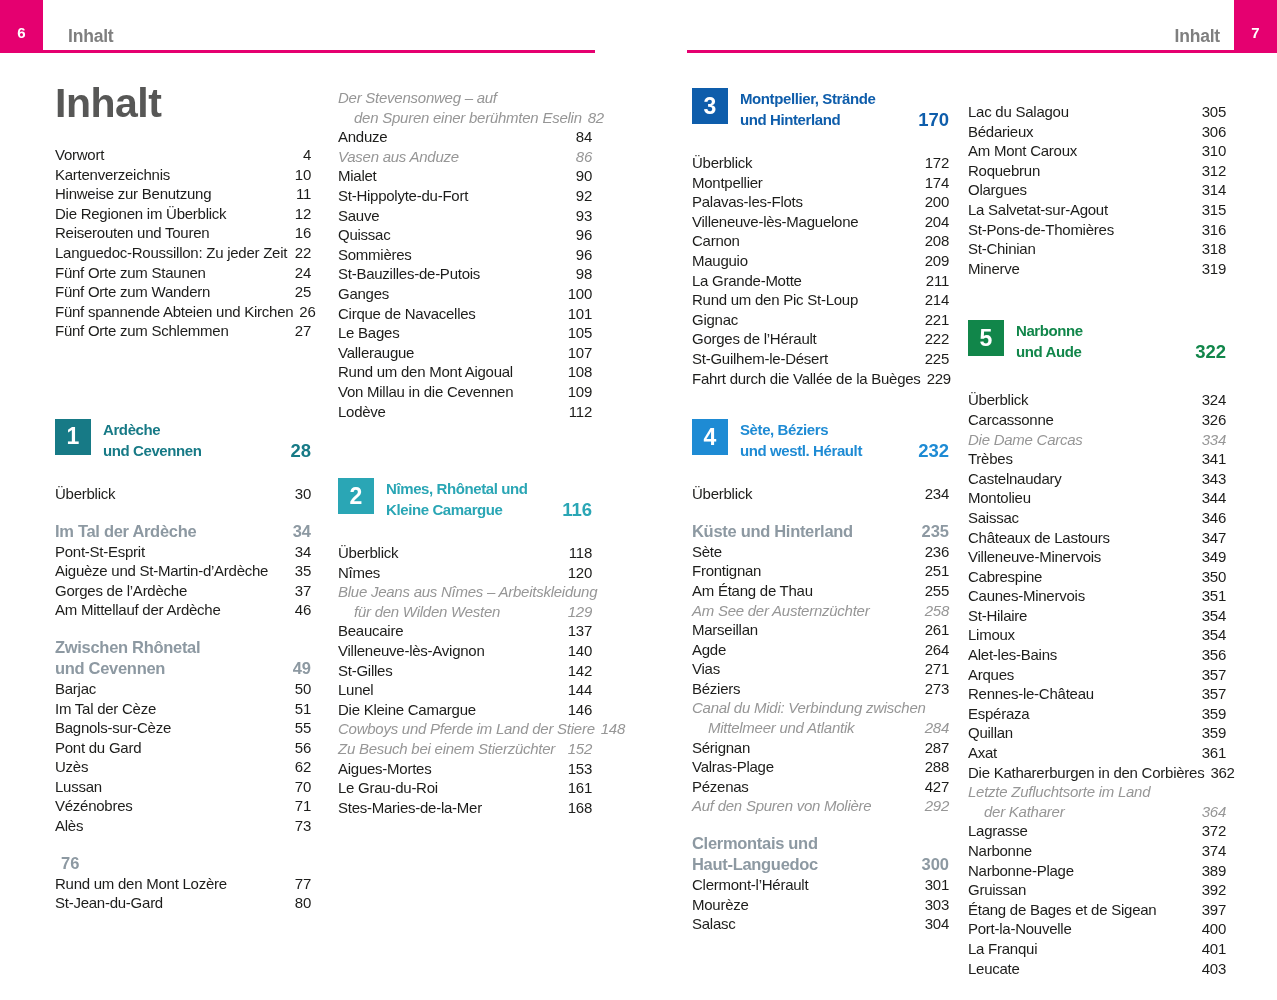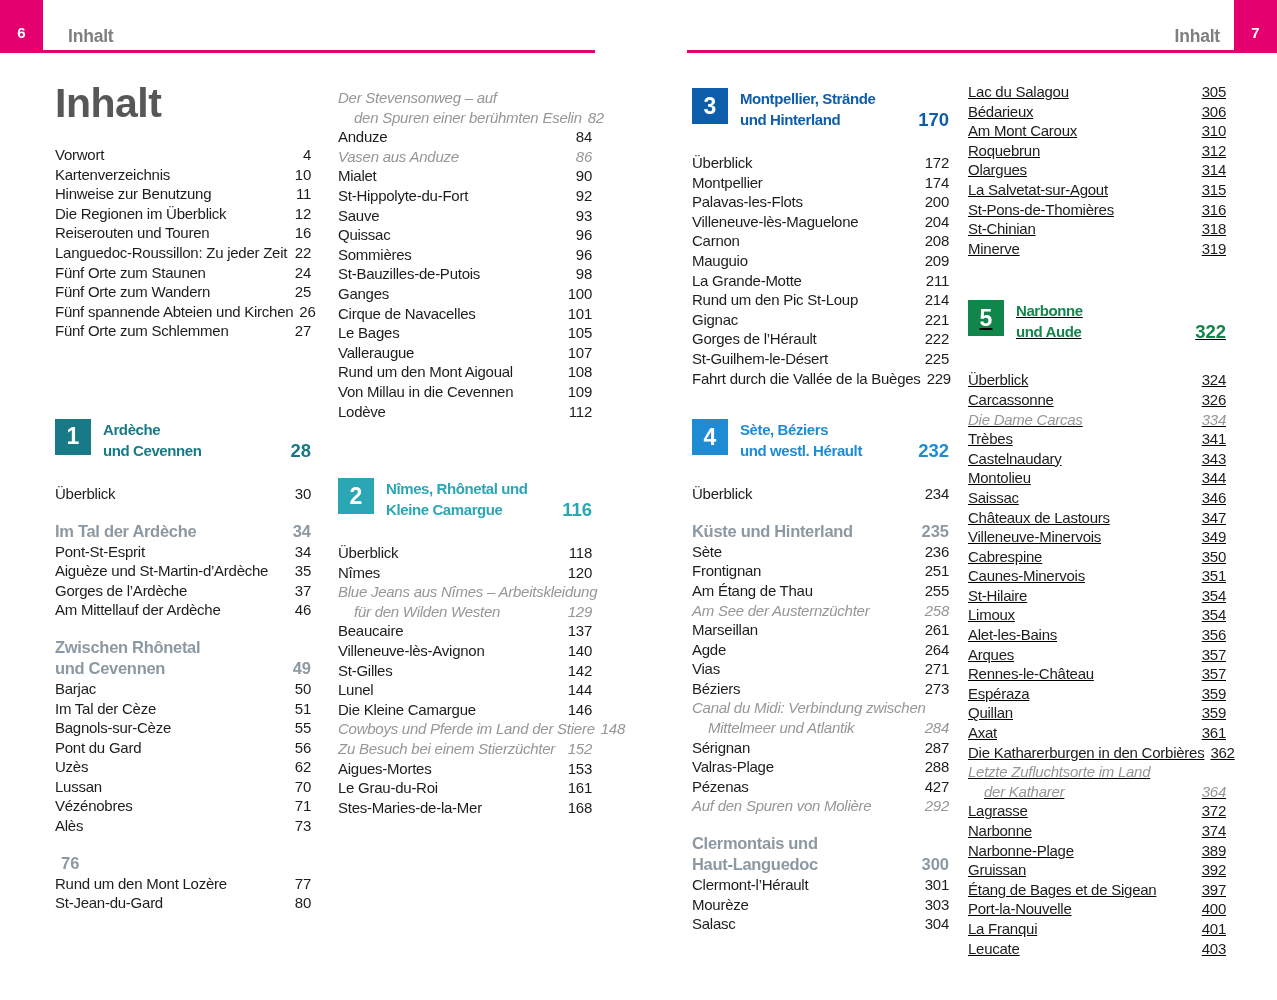--- a/index.html
+++ b/index.html
@@ -18,21 +18,21 @@
   .hdr-rule.right { left:687px; width:590px; }
   .hdr-label { position:absolute; top:26px; font-size:17.5px; font-weight:bold; color:#7f7f7f; letter-spacing:-0.2px; }
   .hdr-label.left { left:68px; }
   .hdr-label.right { right:57px; }
 
   
   .col { position:absolute; }
   #col0 { left:55px;  top:82px; width:256px; }
   #col1 { left:338px; top:88px; width:254px; }
   #col2 { left:692px; top:88px; width:257px; }
-  #col3 { left:968px; top:82px; width:258px;text-decoration:underline; }
+  #col3 { left:968px; top:102px; width:258px; }
 
   .page-title { font-size:41px; font-weight:bold; color:var(--title); line-height:42px;
                 letter-spacing:-0.5px; margin-bottom:21px; }
 
   .row { display:flex; justify-content:space-between; align-items:baseline;
          line-height:19.6px; font-size:15px; color:#1d1d1b; letter-spacing:-0.25px; }
   .row .lbl { white-space:nowrap; }
   .row .pg { margin-left:6px; }
   .row.italic { font-style:italic; color:var(--ital); }
   .row.indent .lbl { padding-left:16px; }

